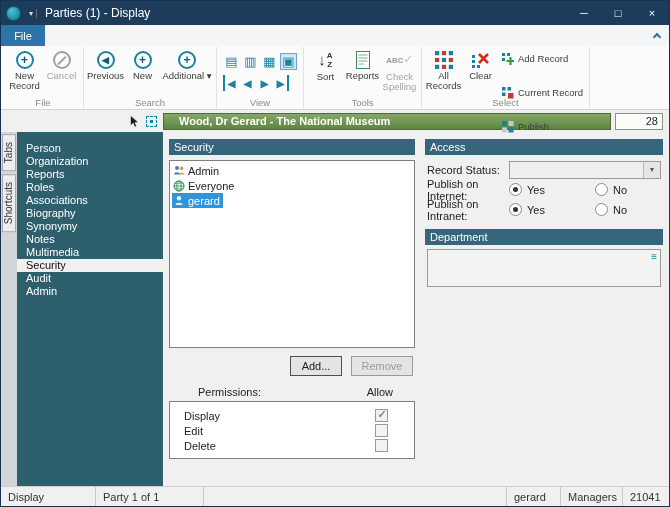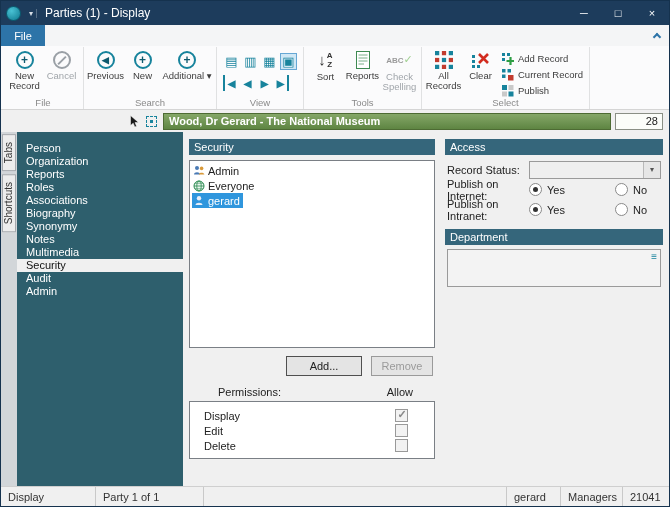--- a/index.html
+++ b/index.html
@@ -47,55 +47,55 @@
   .navbtn { width:15px; height:16px; display:flex; align-items:center; justify-content:center;
             color:#17839c; font-size:10px; font-weight:bold; }
   .navbtn.first { border-left:2px solid #17839c; }
   .navbtn.last { border-right:2px solid #17839c; }
   .sort-icon { display:flex; align-items:center; height:19px; }
   .sort-arrow { font-size:15px; font-weight:bold; color:#333; }
   .sort-letters { display:flex; flex-direction:column; font-size:8px; font-weight:bold; color:#333; line-height:1.05; margin-left:1px; }
   .spell-icon { display:flex; flex-direction:row; align-items:center; line-height:1; height:19px; justify-content:center; }
   .spell-abc { font-size:8px; font-weight:bold; color:#9a9a9a; }
   .spell-check { font-size:11px; color:#9fcf8f; margin-top:-2px; }
-  .smallcol { display:flex; flex-direction:column; justify-content:flex-start; gap:1px; padding-top:2px; }
+  .smallcol { display:flex; flex-direction:column; justify-content:flex-start; gap:19px; padding-top:2px; }
   .smallbtn { display:flex; align-items:center; gap:4px; font-size:9.5px; color:#3c3c3c; height:15px; padding:0 3px; white-space:nowrap; }
   .icon-18 { width:18px; height:18px; }
 
   
   .recrow { display:flex; align-items:center; height:22px; padding:2px 6px 2px 0; background:#f0f0f0; flex:0 0 auto; }
   .rec-icons { width:162px; flex:0 0 auto; display:flex; justify-content:flex-end; align-items:center; gap:6px; padding-right:6px; }
   .drag-target { width:11px; height:11px; border:1px dashed #17839c; display:flex; align-items:center; justify-content:center; }
   .drag-target i { width:3px; height:3px; background:#17839c; display:block; }
   .green-bar { flex:1; height:17px; background:linear-gradient(#85a768,#5e8542); border:1px solid #4d6b33;
-               color:#fff; font-weight:bold; line-height:15px; padding-left:5px; white-space:nowrap; overflow:hidden; }
+               color:#fff; font-weight:bold; line-height:15px; padding-left:15px; white-space:nowrap; overflow:hidden; }
   .count-box { width:48px; height:17px; background:#fbfdf9; border:1px solid #8a8f85; margin-left:4px;
                display:flex; align-items:center; justify-content:flex-end; padding-right:4px; }
 
   
   .main { flex:1; display:flex; overflow:hidden; }
   .vtab-strip { width:16px; background:#d2d6d9; display:flex; flex-direction:column; gap:3px; padding-top:2px; flex:0 0 auto; }
   .vtab { writing-mode:vertical-rl; transform:rotate(180deg); background:#ededed; border:1px solid #a5a9ad;
           font-size:10px; color:#333; padding:7px 0; width:14px; margin-left:1px; text-align:center; }
-  .sidebar { width:166px; background:#2e5f6d; padding-top:10px; flex:0 0 auto; }
+  .sidebar { width:146px; background:#2e5f6d; padding-top:10px; flex:0 0 auto; }
   .side-item { height:13px; line-height:13px; padding-left:9px; color:#fff; white-space:nowrap; }
   .side-item.selected { background:#f0f0f0; color:#111; }
   .content { flex:1; background:#f0f0f0; display:flex; padding:7px 6px 0 6px; gap:10px; overflow:hidden; }
   .leftcol { width:246px; flex:0 0 auto; display:flex; flex-direction:column; }
   .rightcol { flex:1; display:flex; flex-direction:column; }
   .section-header { height:16px; background:#35667b; color:#fff; line-height:16px; padding-left:5px; flex:0 0 auto; }
 
   .listbox { margin-top:5px; height:188px; background:#fff; border:1px solid #7a7f85; padding:2px 1px; }
   .lrow { display:flex; align-items:center; height:15px; padding:0 1px; }
   .sel-wrap { display:inline-flex; align-items:center; gap:3px; padding:0 3px 0 1px; height:15px; }
   .lrow[data-selected="true"] .sel-wrap { background:#2f96dd; color:#fff; }
 
   .btnrow { display:flex; justify-content:flex-end; gap:9px; margin-top:8px; padding-right:2px; }
   .btn { height:20px; background:#e4e4e4; border:1px solid #9a9a9a; display:flex; align-items:center; justify-content:center; color:#222; }
-  .btn.default { border-color:#4f4f4f; width:76px; }
+  .btn.default { border-color:#4f4f4f; width:52px; }
   .btn.remove { width:62px; color:#9a9a9a; }
 
   .permrow { display:flex; justify-content:space-between; margin-top:10px;padding-left:29px; }
   .permrow .allow { padding-right:22px; }
   .permtable { margin-top:3px; background:#fff; border:1px solid #7a7f85; padding:6px 0 5px; }
   .prow { display:flex; align-items:center; height:15px; padding-left:14px; }
   .prow .checkbox { margin-left:auto; margin-right:26px; }
 
   .checkbox { width:13px; height:13px; border:1px solid #999; background:#f2f2f2; position:relative; flex:0 0 auto; }
   .checkbox[data-checked="true"]::after { content:"✓"; position:absolute; top:-2px; left:1.5px; color:#8a8a8a; font-size:11px; font-weight:bold; }

